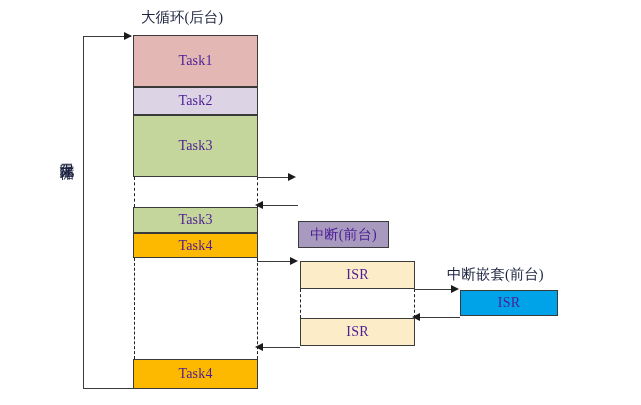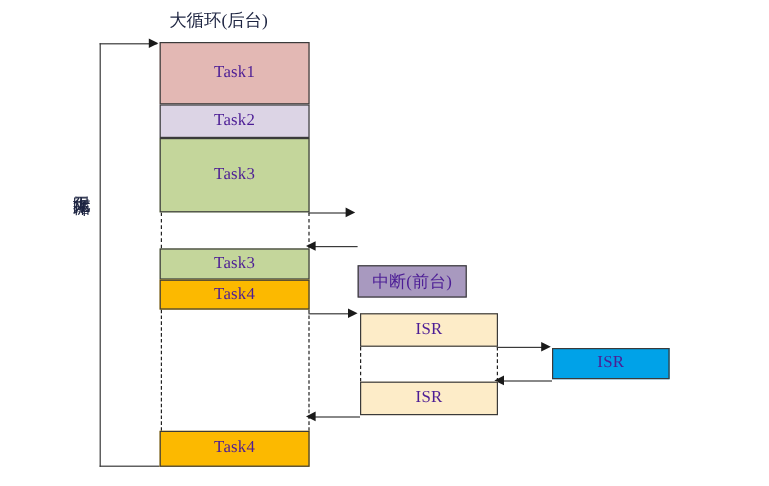--- a/index.html
+++ b/index.html
@@ -91,20 +91,21 @@
 </style>
 </head>
 <body>
 
 <div id="diagram-root">
 
   <div class="label-text" style="left:141px; top:8px;">大循环(后台)</div>
 
   <div class="vlabel" style="left:57px; top:152px;">无限循环</div>
 
+  <div class="label-text" style="left:447px; top:265px;">中断嵌套(前台)</div>
 
   <div class="line-v" style="left:83px; top:36px; height:353px;"></div>
   <div class="line-h" style="left:83px; top:36px; width:48px;"></div>
   <div class="arrow-r" style="left:124px; top:31.5px;"></div>
   <div class="line-h" style="left:83px; top:388px; width:50px;"></div>
 
   <div class="dash-v" style="left:134px; top:177px; height:30px;"></div>
   <div class="dash-v" style="left:257px; top:177px; height:30px;"></div>
   <div class="dash-v" style="left:134px; top:258px; height:101px;"></div>
   <div class="dash-v" style="left:257px; top:258px; height:101px;"></div>

